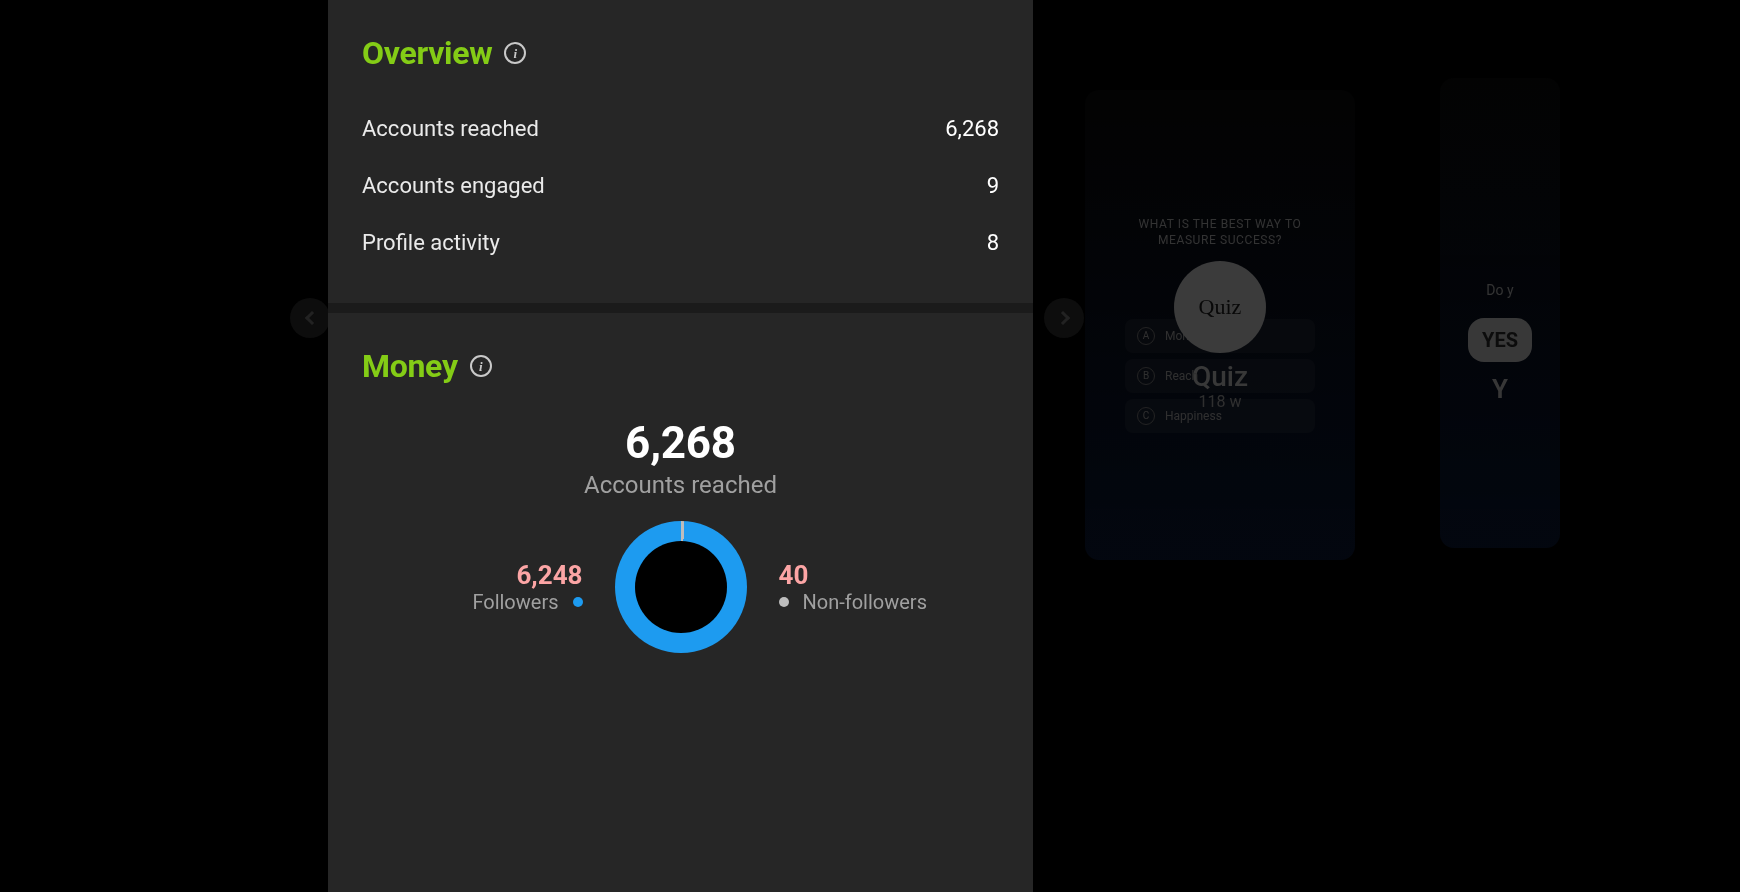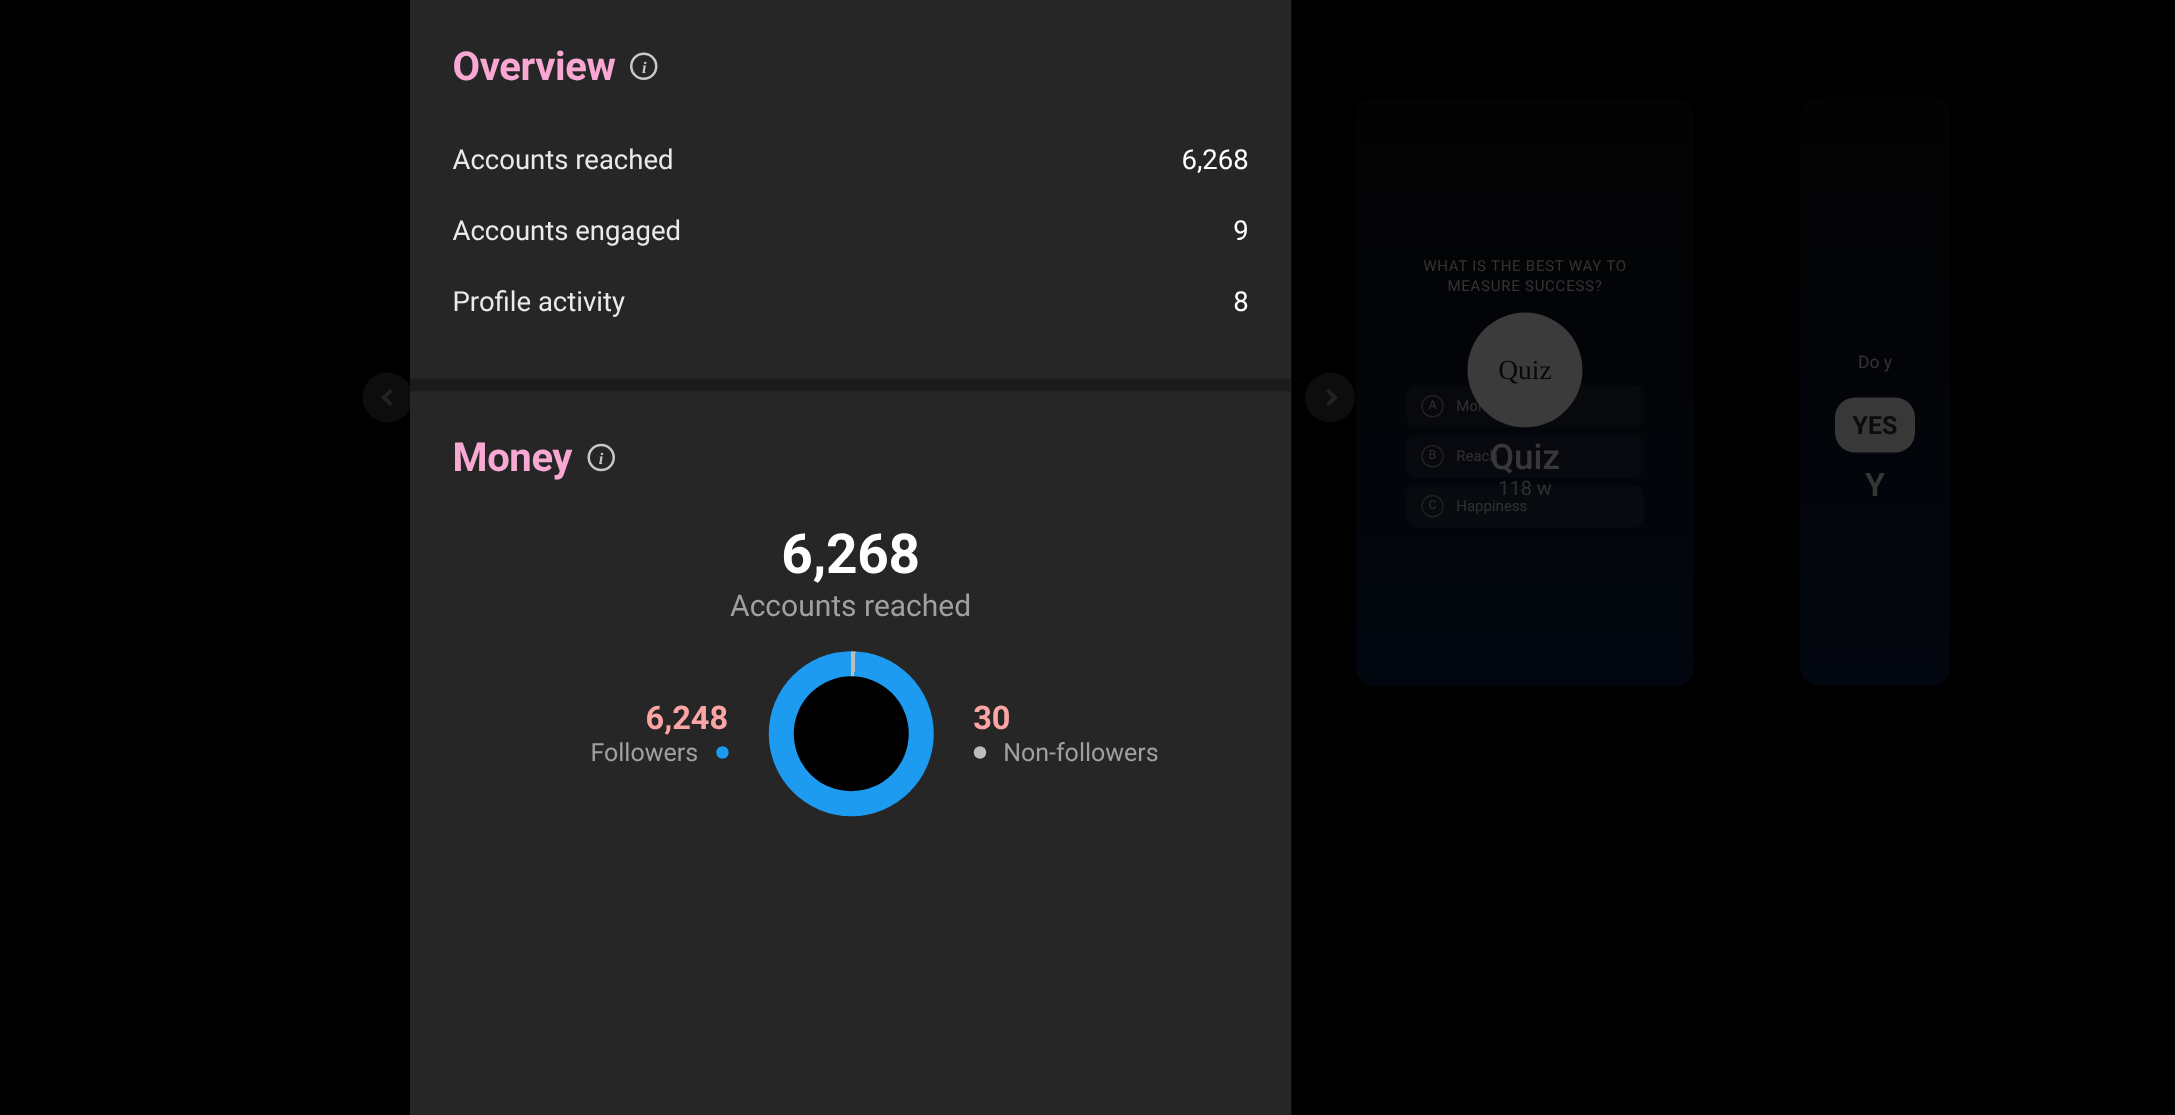--- a/index.html
+++ b/index.html
@@ -25,21 +25,21 @@
 
   .section { padding: 34px 34px 28px 34px; }
 
   .section-header {
     display: flex;
     align-items: center;
     gap: 12px;
     margin-bottom: 32px;
   }
   .section-title {
-    color: #f9a8d4;
+    color: #84cc16;
     font-size: 32px;
     font-weight: 700;
     letter-spacing: -0.3px;
   }
   .info-icon {
     width: 22px;
     height: 22px;
     border: 2px solid #c9c9c9;
     border-radius: 50%;
     display: flex;
@@ -160,21 +160,21 @@
     border-radius: 14px;
     overflow: hidden;
     opacity: 0.25;
     background: linear-gradient(180deg, #0c0c0c 0%, #0b1b3d 100%);
     display: flex;
     flex-direction: column;
     align-items: center;
     justify-content: center;
     color: #c9c9c9;
   }
-  .story1 { left: 1085px; top: 79px; width: 270px; height: 470px; }
+  .story1 { left: 1085px; top: 90px; width: 270px; height: 470px; }
   .story2 { left: 1440px; top: 78px; width: 120px; height: 470px; } 
   .quiz-head { font-size: 12px; text-align: center; line-height: 1.3; letter-spacing: 0.6px; margin-bottom: 6px; padding: 0 14px; }
   .avatar {
     width: 92px;
     height: 92px;
     border-radius: 50%;
     background: #e9e9e9;
     display: flex;
     align-items: center;
     justify-content: center;
@@ -322,21 +322,21 @@
         <div class="side-value">6,248</div>
         <div class="side-label-row">
           <span class="side-label">Followers</span>
           <span class="dot blue"></span>
         </div>
       </div>
 
       <div class="donut"></div>
 
       <div class="chart-side right">
-        <div class="side-value">30</div>
+        <div class="side-value">40</div>
         <div class="side-label-row">
           <span class="dot gray"></span>
           <span class="side-label">Non-followers</span>
         </div>
       </div>
     </div>
   </div>
 
 </div>
 

